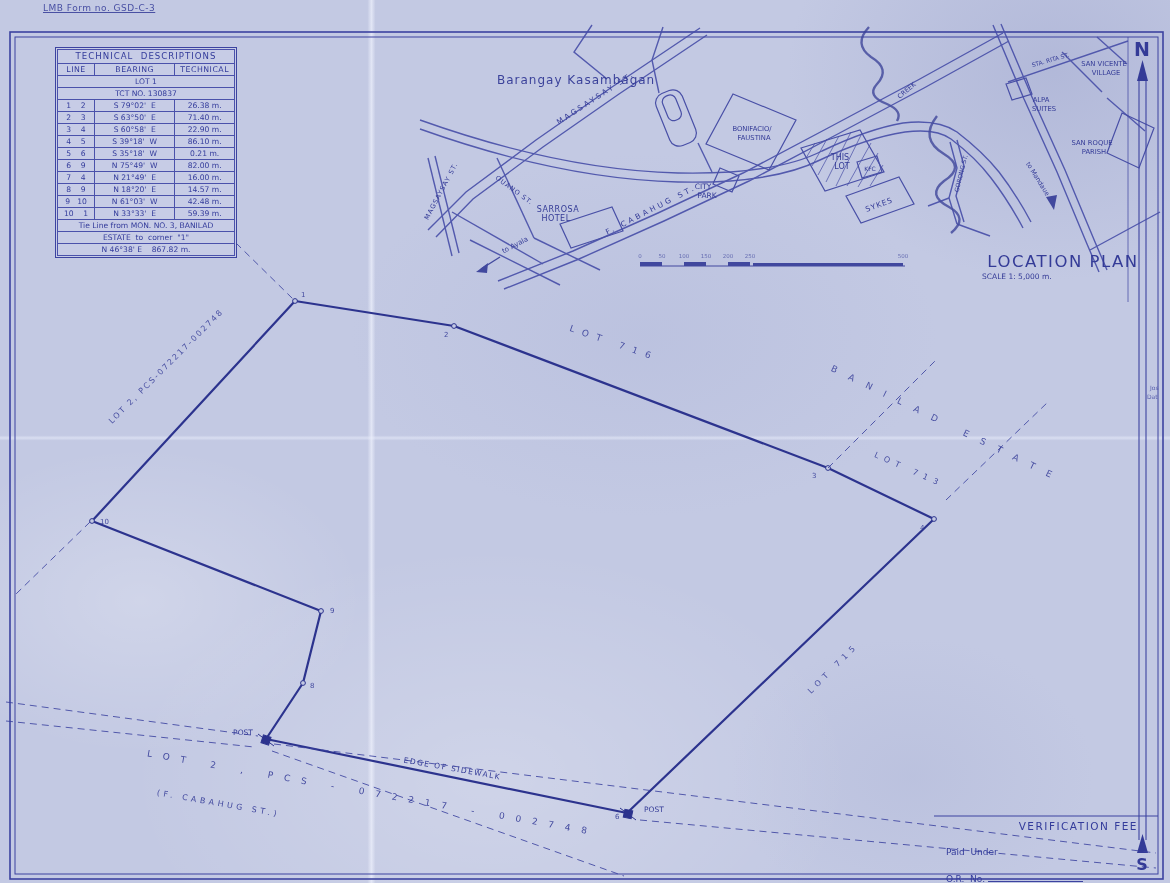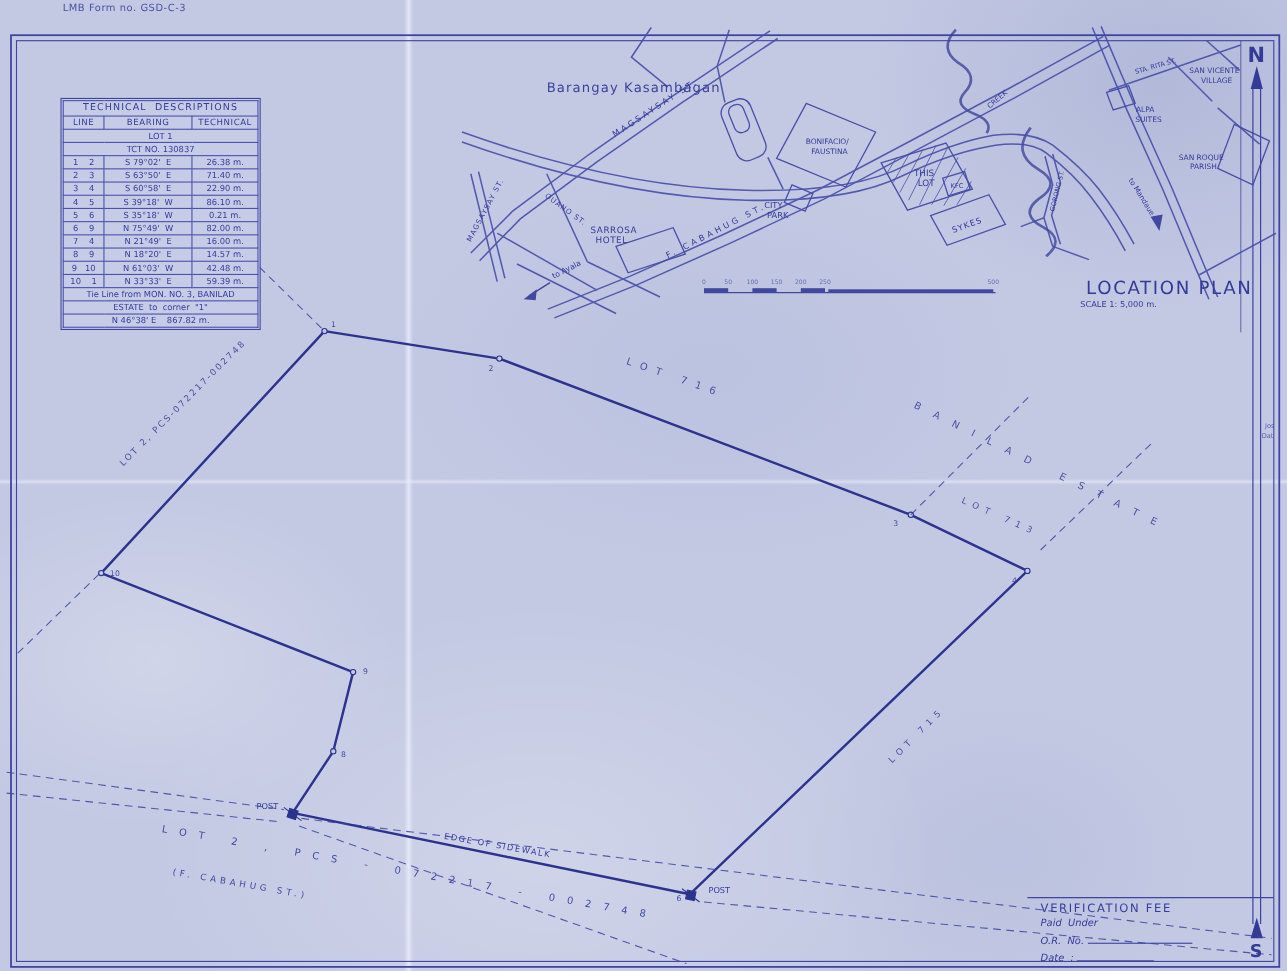--- a/index.html
+++ b/index.html
@@ -10,33 +10,33 @@
     background-image:
       linear-gradient(90deg, rgba(255,255,255,0) 31.4%, rgba(236,239,251,.75) 31.75%, rgba(255,255,255,0) 32.1%),
       linear-gradient(0deg, rgba(255,255,255,0) 50.1%, rgba(232,236,250,.6) 50.4%, rgba(255,255,255,0) 50.7%),
       radial-gradient(ellipse 320px 220px at 12% 68%, rgba(255,255,255,.22), rgba(255,255,255,0) 70%),
       radial-gradient(ellipse 420px 260px at 55% 38%, rgba(168,176,214,.28), rgba(168,176,214,0) 70%),
       radial-gradient(ellipse 380px 300px at 90% 8%, rgba(146,154,198,.35), rgba(146,154,198,0) 70%),
       radial-gradient(ellipse 520px 330px at 42% 88%, rgba(255,255,255,.20), rgba(255,255,255,0) 70%),
       radial-gradient(ellipse 260px 200px at 78% 88%, rgba(160,168,206,.22), rgba(160,168,206,0) 70%);
   }
   svg{position:absolute;left:0;top:0;}
-  .form-no{position:absolute;left:57px;top:3px;font-size:9px;letter-spacing:.5px;color:#3c439d;opacity:.9;}
+  .form-no{position:absolute;left:43px;top:3px;font-size:9px;letter-spacing:.5px;color:#3c439d;opacity:.9;text-decoration:underline;}
   
-  .ttable-wrap{position:absolute;left:55px;top:47px;width:178px;border:1.4px solid #3c43a0;padding:1px;background:rgba(210,215,238,.25);margin-top:42px;}
+  .ttable-wrap{position:absolute;left:55px;top:47px;width:178px;border:1.4px solid #3c43a0;padding:1px;background:rgba(210,215,238,.25);}
   .ttable{width:100%;border-collapse:collapse;table-layout:fixed;}
   .ttable td{border:1px solid #4a51ab;font-size:7.6px;line-height:9px;height:11px;text-align:center;
              color:#333b9b;white-space:pre;overflow:hidden;padding:0 1px;}
   .ttable .tt-title{font-size:8.6px;letter-spacing:1px;height:13px;}
   .ttable .tt-colhead{font-size:7.8px;letter-spacing:.5px;}
   .c-line{width:36px;} .c-bear{width:78px;} .c-dist{width:58px;}
   
   .verif{position:absolute;left:946px;top:820px;width:192px;font-size:9px;color:#333b9b;}
-  .v-title{text-align:left;font-size:10.5px;letter-spacing:1.5px;margin-bottom:1px;}
-  .v-row{margin-top:3px;line-height:11px;white-space:pre;font-style:italic;}
+  .v-title{text-align:right;font-size:10.5px;letter-spacing:1.5px;margin-bottom:1px;}
+  .v-row{margin-top:15px;line-height:11px;white-space:pre;}
   .uline{display:inline-block;border-bottom:1.2px solid #3c43a0;height:8px;vertical-align:baseline;}
   .w95{width:95px;margin-left:3px;} .w70{width:70px;margin-left:3px;}
   .w30{width:30px;margin-right:3px;} .w50{width:50px;margin:0 3px;}
   .frag{position:absolute;font-size:6px;color:#3c43a0;opacity:.8;}
 </style>
 </head>
 <body>
 
 <div class="sheet">
 

